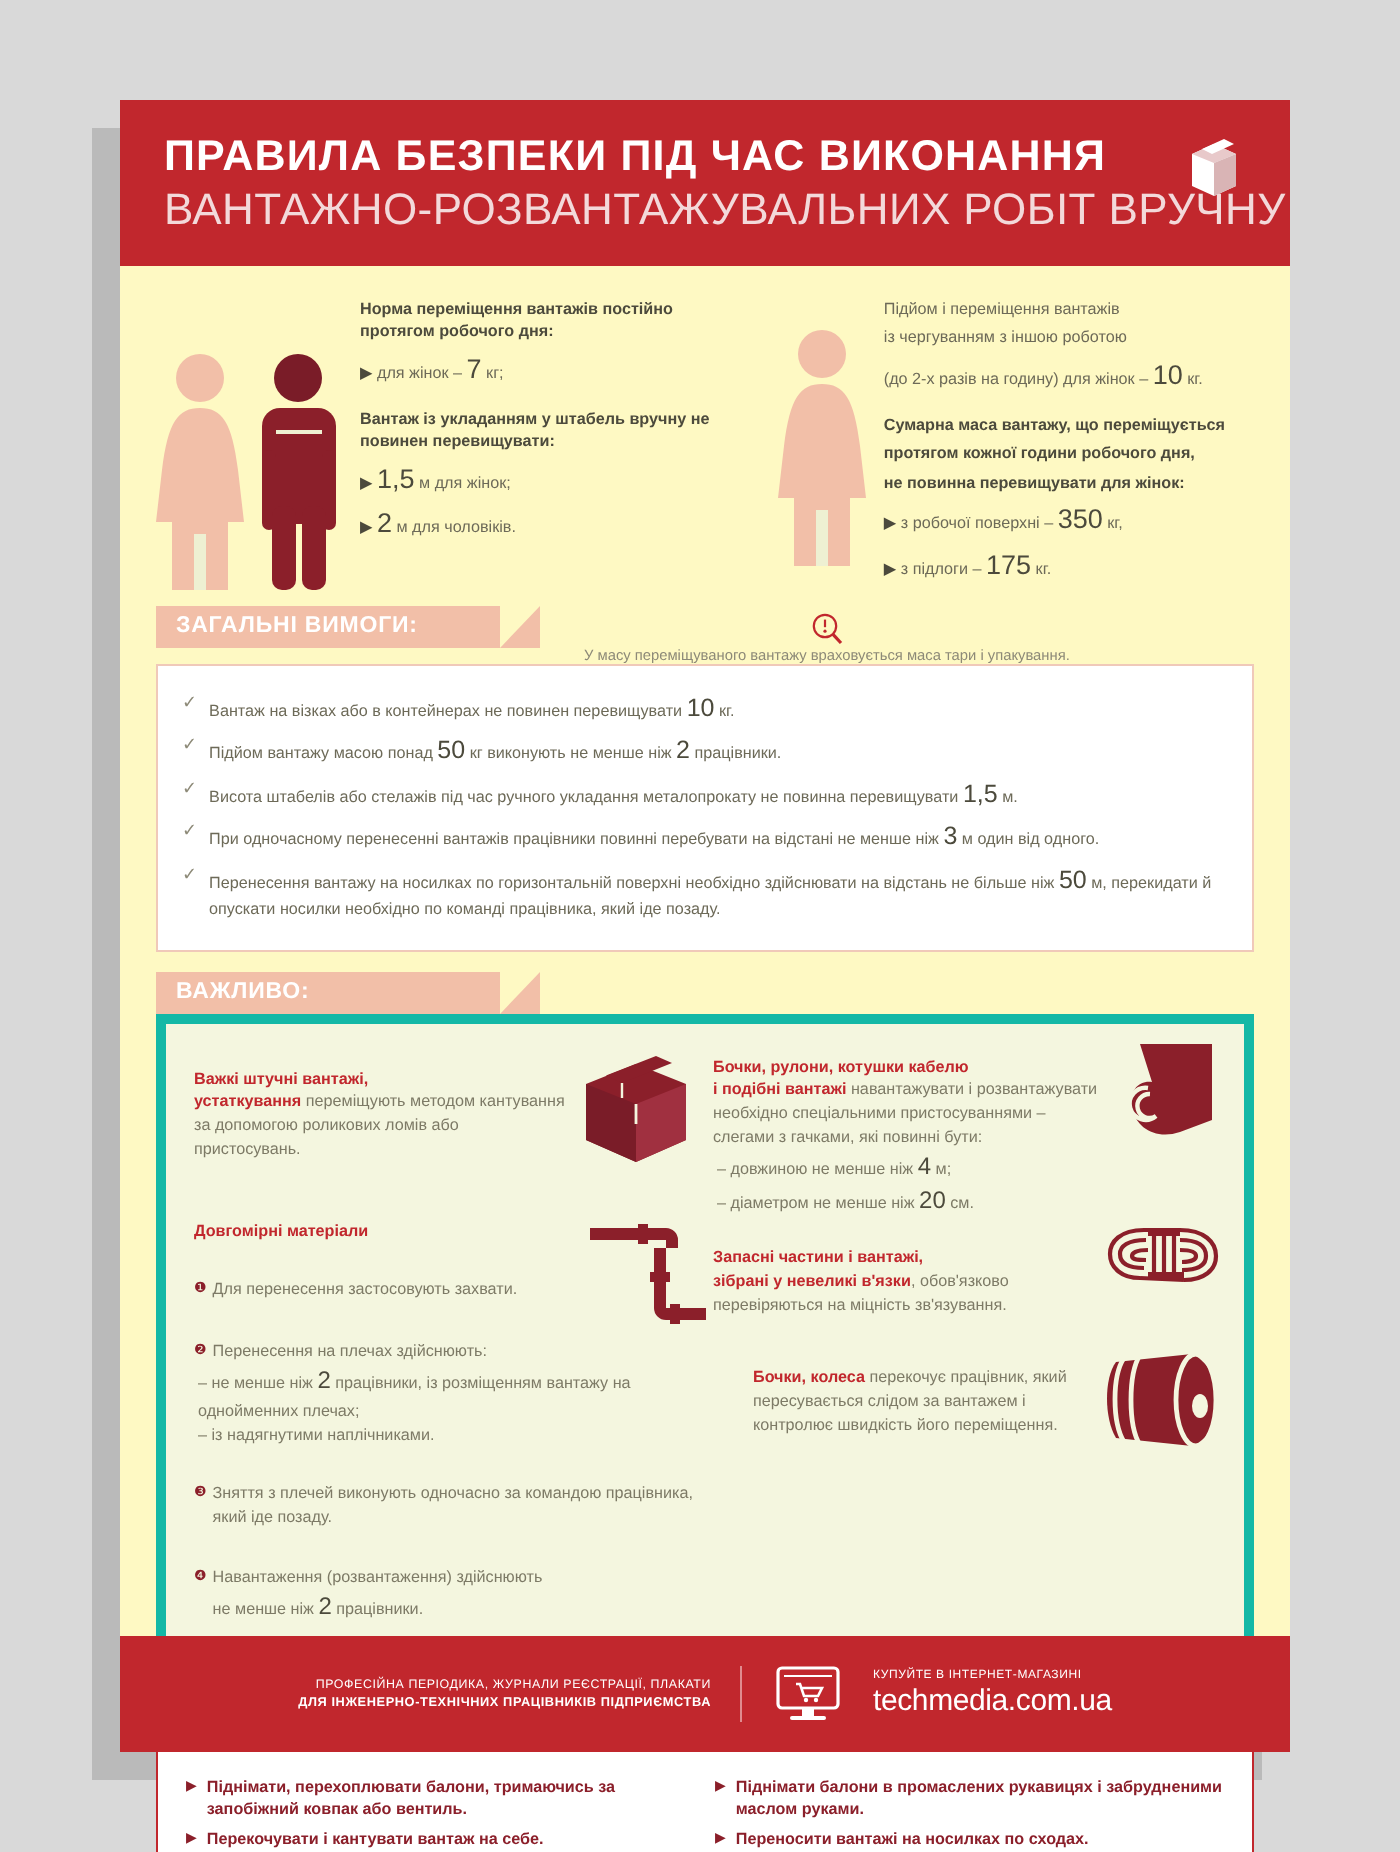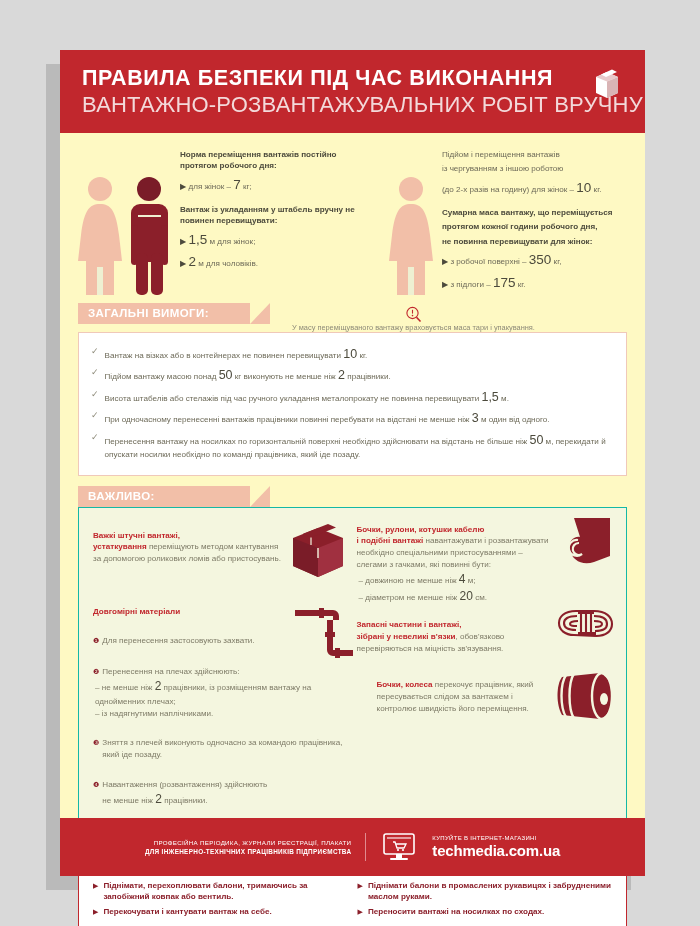--- a/index.html
+++ b/index.html
@@ -50,21 +50,21 @@
   }
 
   
   .stats {
     display:flex;
     padding:14px 18px 8px 18px;
     gap:24px;
   }
   .stat-col { display:flex; gap:8px; }
   .stat-col.left  { width:300px; }
-  .stat-col.right { width:249px; }
+  .stat-col.right { width:249px;align-items:center; }
 
   .figs { display:flex; align-items:flex-end; gap:4px; padding-top:4px;}
   .txtblk { font-size:8.1px; color:#6d6a58; line-height:1.42; padding-top:2px; }
   .txtblk .t-strong { color:#4c4a3c; font-weight:bold; }
   .txtblk .big { font-size:13.5px; color:#4c4a3c; font-weight:400; }
   .txtblk p { margin-bottom:3px; }
   .txtblk .gap { height:7px; }
   .bul { color:#4c4a3c; }
 
   
@@ -105,21 +105,21 @@
     padding:9px 12px 10px 12px;
     margin-top:0px;
   }
   .req { display:flex; gap:6px; font-size:8.1px; color:#6d6a58; line-height:1.4; margin:4px 0; }
   .req .chk { color:#8d8a78; font-size:9px; line-height:1.25; }
   .req .big { font-size:12.5px; color:#4c4a3c; }
 
   
   .card-cream {
     background:#f4f6df;
-    border:1px solid #14b8a6;
+    border:5px solid #14b8a6;
     padding:12px 14px;
     display:flex;
     gap:8px;
   }
   .imp-col { width:50%; position:relative; }
   .imp-blk { position:relative; margin-bottom:14px; }
   .imp-t { font-size:8.1px; color:#7d7a66; line-height:1.45; }
   .imp-t b { color:#c1272d; }
   .imp-t .big { font-size:12px; color:#4c4a3c; }
   .li { display:flex; gap:3px; margin-top:18px; }
@@ -150,21 +150,21 @@
     align-items:center;
     justify-content:center;
     gap:14px;
   }
   .ftr-l { text-align:right; color:#ffffff; }
   .ftr-l1 { font-size:6.2px; letter-spacing:0.3px; }
   .ftr-l2 { font-size:6.4px; font-weight:bold; letter-spacing:0.3px; margin-top:2px;}
   .ftr-div { width:1px; height:28px; background:#e08b8f; }
   .ftr-r { color:#ffffff; }
   .ftr-r1 { font-size:6px; letter-spacing:0.3px; }
-  .ftr-r2 { font-size:15px; font-weight:bold; letter-spacing:-0.2px; margin-top:1px; }
+  .ftr-r2 { font-size:15px; font-weight:normal; letter-spacing:-0.2px; margin-top:1px; }
   .ftr-ico { margin:0 2px; }
   .spacer10 { height:10px; }
 </style>
 </head>
 <body>
 
 <div id="poster">
 
   <div class="hdr">
     <div class="hdr-l1">ПРАВИЛА БЕЗПЕКИ ПІД ЧАС ВИКОНАННЯ</div>

